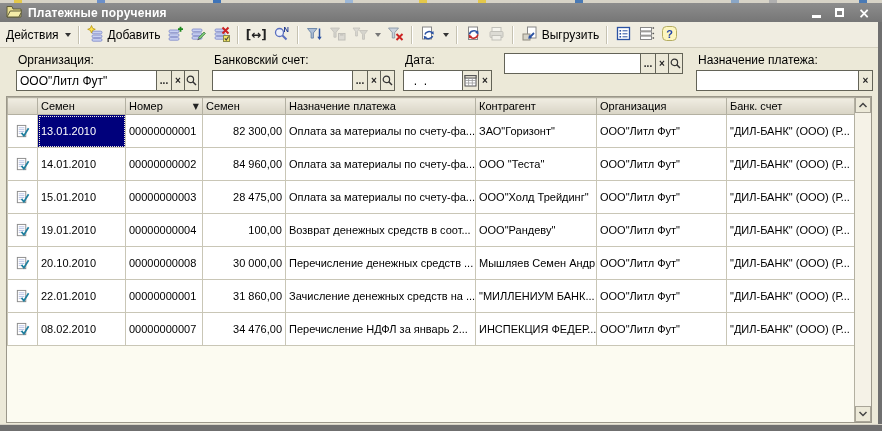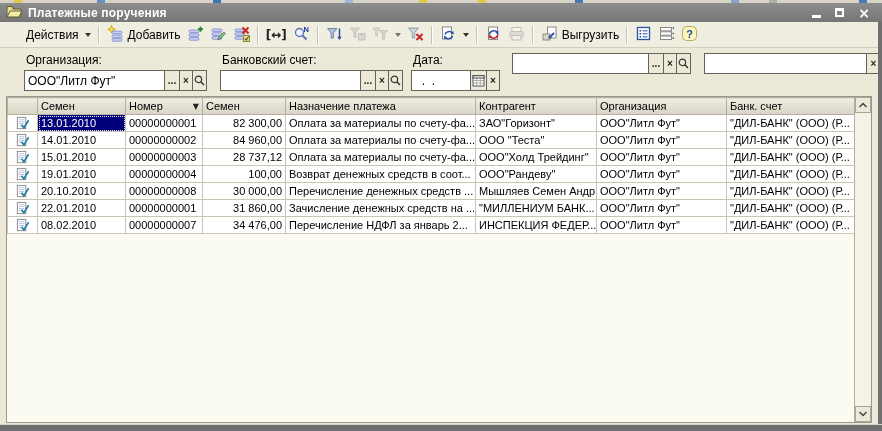--- a/index.html
+++ b/index.html
@@ -16,47 +16,47 @@
   .titlebar{position:absolute;left:0;top:3px;width:882px;height:19px;box-sizing:border-box;
     background:linear-gradient(#8d8d8d,#767676);display:flex;align-items:center;padding-left:6px;color:#fff;}
   .titlebar .title{font-weight:bold;font-size:12px;margin-left:6px;letter-spacing:.2px;}
   .wctrl{margin-left:auto;display:flex;align-items:center;gap:14px;margin-right:12px;}
   .btn-min{width:9px;height:3px;background:#fff;margin-top:8px;}
   .btn-max{width:9px;height:9px;border:2px solid #fff;box-sizing:border-box;border-top-width:3px;}
   .btn-close{color:#fff;font-weight:bold;font-size:14px;line-height:12px;font-family:"DejaVu Sans",sans-serif;}
 
   
   .toolbar{position:absolute;left:0;top:22px;width:882px;height:26px;box-sizing:border-box;
-    background:#F0EDE1;border-bottom:1px solid #D3CFBE;display:flex;align-items:center;padding:0 23px;}
+    background:#F0EDE1;border-bottom:1px solid #D3CFBE;display:flex;align-items:center;padding:0 3px;}
   .tbtn{display:flex;align-items:center;gap:4px;padding:2px 3px;font-size:12px;color:#000;white-space:nowrap;}
   .sep{width:0;height:18px;border-left:1px solid #C6C2B1;border-right:1px solid #FFFFFF;margin:0 4px;}
   .dd{width:0;height:0;border-left:3px solid transparent;border-right:3px solid transparent;border-top:4px solid #333;margin-left:2px;}
   .dis svg{opacity:.45;filter:grayscale(1);}
   .width-glyph{font-family:"DejaVu Sans",sans-serif;font-size:12px;font-weight:bold;color:#222;}
 
   
-  .filters{position:absolute;left:16px;top:48px;width:806px;height:48px;font-size:12px;}
+  .filters{position:absolute;left:8px;top:48px;width:806px;height:48px;font-size:12px;}
   .fgroup{position:absolute;top:5px;}
   .flabel{display:block;margin:0 0 3px 2px;}
   .frow{display:flex;height:21px;}
   .finput{height:21px;box-sizing:border-box;border:1px solid #636357;background:#fff;
     font-family:"Liberation Sans",sans-serif;font-size:12px;padding:1px 3px;outline:none;}
   .fbtn{height:21px;box-sizing:border-box;border:1px solid #636357;border-left:none;background:#ECE9D8;
     display:flex;align-items:center;justify-content:center;font-size:10px;font-weight:bold;color:#222;padding:0;}
   .fbtn.w15{width:15px}.fbtn.w13{width:13px}.fbtn.w14{width:14px}.fbtn.w16{width:16px}
 
   
   .table-wrap{position:absolute;left:6px;top:96px;width:866px;height:327px;box-sizing:border-box;
     background:#FCFBF1;border:1px solid #9B978A;overflow:hidden;}
   table{border-collapse:collapse;table-layout:fixed;width:847px;}
   th{height:17px;box-sizing:border-box;background:linear-gradient(#F0EDE2,#D8D4C5);
     border:1px solid #B3B0A1;font-weight:normal;font-size:11px;text-align:left;
     padding:0 3px;overflow:hidden;white-space:nowrap;position:relative;}
   .sortmark{position:absolute;right:3px;top:4px;font-size:8px;font-family:"DejaVu Sans",sans-serif;color:#222;}
-  td{height:17px;box-sizing:border-box;border:1px solid #C9C6B6;background:#fff;
+  td{height:33px;box-sizing:border-box;border:1px solid #C9C6B6;background:#fff;
     font-size:11px;padding:0 3px;overflow:hidden;white-space:nowrap;}
   td.sum{text-align:right;}
   td.icon-cell{text-align:center;padding:0;}
   td.selected-cell{background:#00007B;color:#fff;outline:1px dotted #EDE9D8;outline-offset:-2px;}
 
   
   .vscroll{position:absolute;top:0;right:0;width:17px;height:100%;background:#F5F2E7;border-left:1px solid #B3B0A1;box-sizing:border-box;}
   .sarrow{position:absolute;left:0;width:16px;height:16px;box-sizing:border-box;background:#ECE9D8;
     border:1px solid #A9A598;display:flex;align-items:center;justify-content:center;}
   .sarrow.up{top:0;}
@@ -331,20 +331,21 @@
       <button class="fbtn w14">
           <svg width="13" height="13" viewBox="0 0 13 13">
             <circle cx="5.4" cy="5.4" r="3.2" fill="none" stroke="#333" stroke-width="1.2"></circle>
             <line x1="7.8" y1="7.8" x2="11" y2="11" stroke="#333" stroke-width="1.5"></line>
           </svg>
         </button>
     </span>
   </div>
 
   <div class="fgroup" style="left:688px;">
+    <span class="flabel">Назначение платежа:</span>
     <span class="frow">
       <input class="finput" style="width: 163px;" value="">
       <button class="fbtn w14">×</button>
     </span>
   </div>
 </div>
 
 <div class="table-wrap">
   <table>
     <colgroup>
@@ -416,21 +417,21 @@
         <rect x="2.5" y="1.5" width="9" height="12" fill="#FFF" stroke="#8A8A8A"></rect>
         <line x1="4" y1="4" x2="10" y2="4" stroke="#B9C2E4"></line>
         <line x1="4" y1="6" x2="10" y2="6" stroke="#B9C2E4"></line>
         <line x1="4" y1="8" x2="10" y2="8" stroke="#B9C2E4"></line>
         <line x1="4" y1="10" x2="8" y2="10" stroke="#B9C2E4"></line>
         <path d="M7 9.5 L9.5 12.5 L14.5 4.5" fill="none" stroke="#1F7F9F" stroke-width="1.8"></path>
       </svg>
     </td>
     <td>15.01.2010</td>
     <td>00000000003</td>
-    <td class="sum">28 737,12</td>
+    <td class="sum">28 475,00</td>
     <td>Оплата за материалы по счету-фа...</td>
     <td>ООО"Холд Трейдинг"</td>
     <td>ООО"Литл Фут"</td>
     <td>"ДИЛ-БАНК" (ООО) (Р...</td>
   </tr>
 
   <tr>
     <td class="icon-cell">
       <svg width="15" height="15" viewBox="0 0 16 16" style="vertical-align:middle">
         <rect x="2.5" y="1.5" width="9" height="12" fill="#FFF" stroke="#8A8A8A"></rect>

